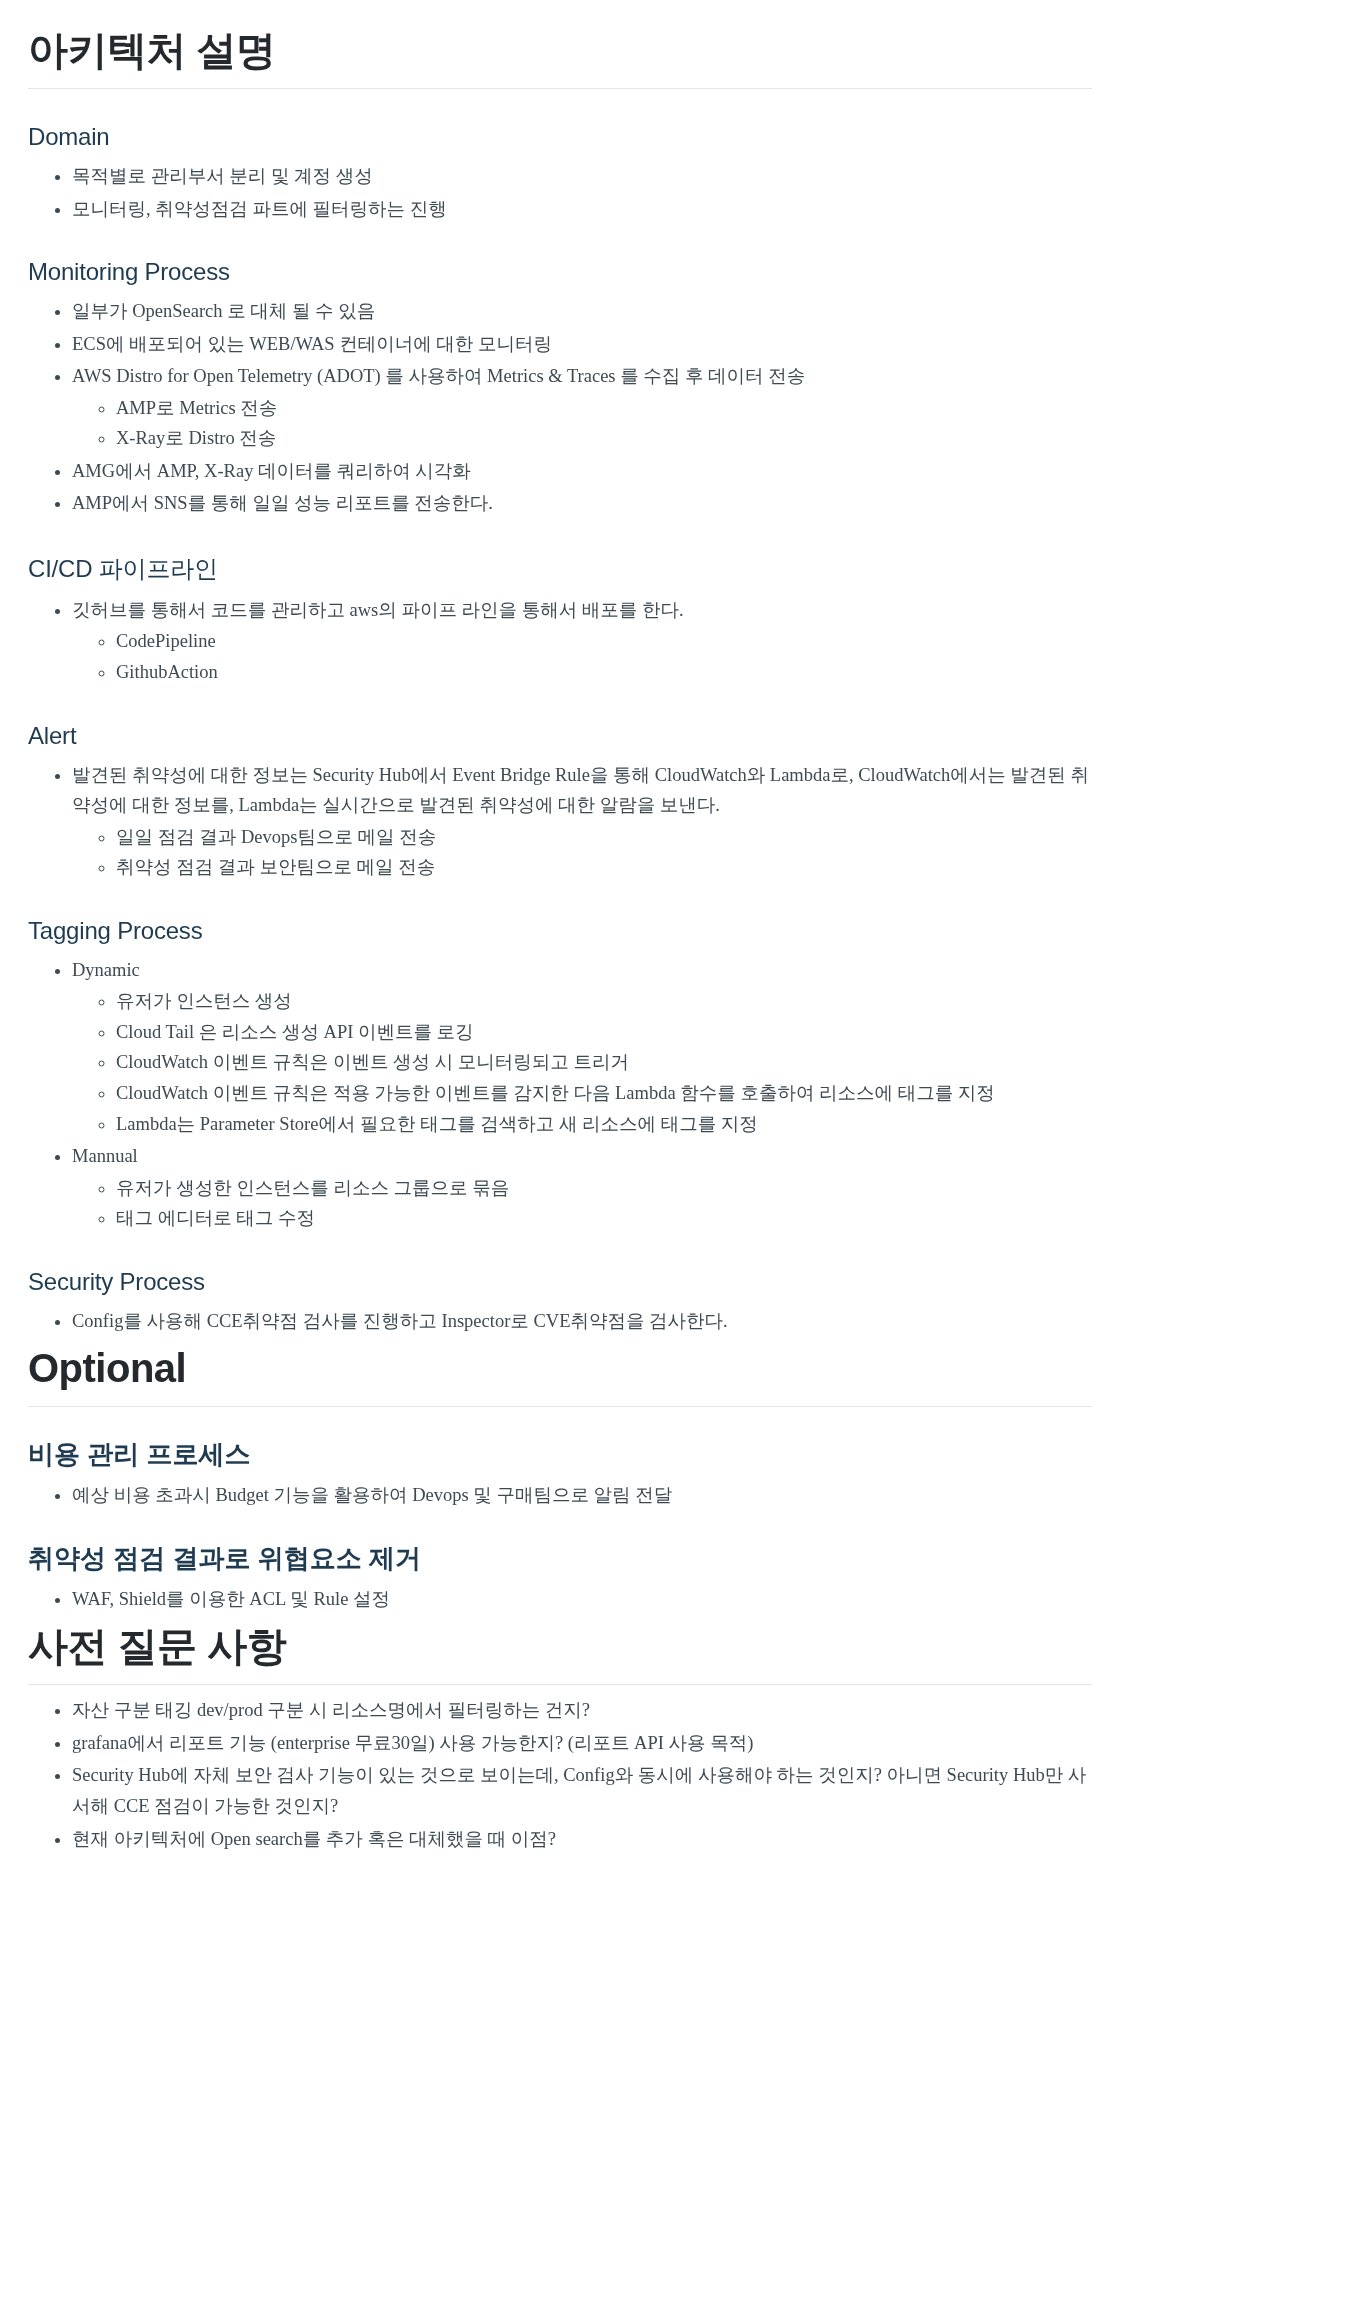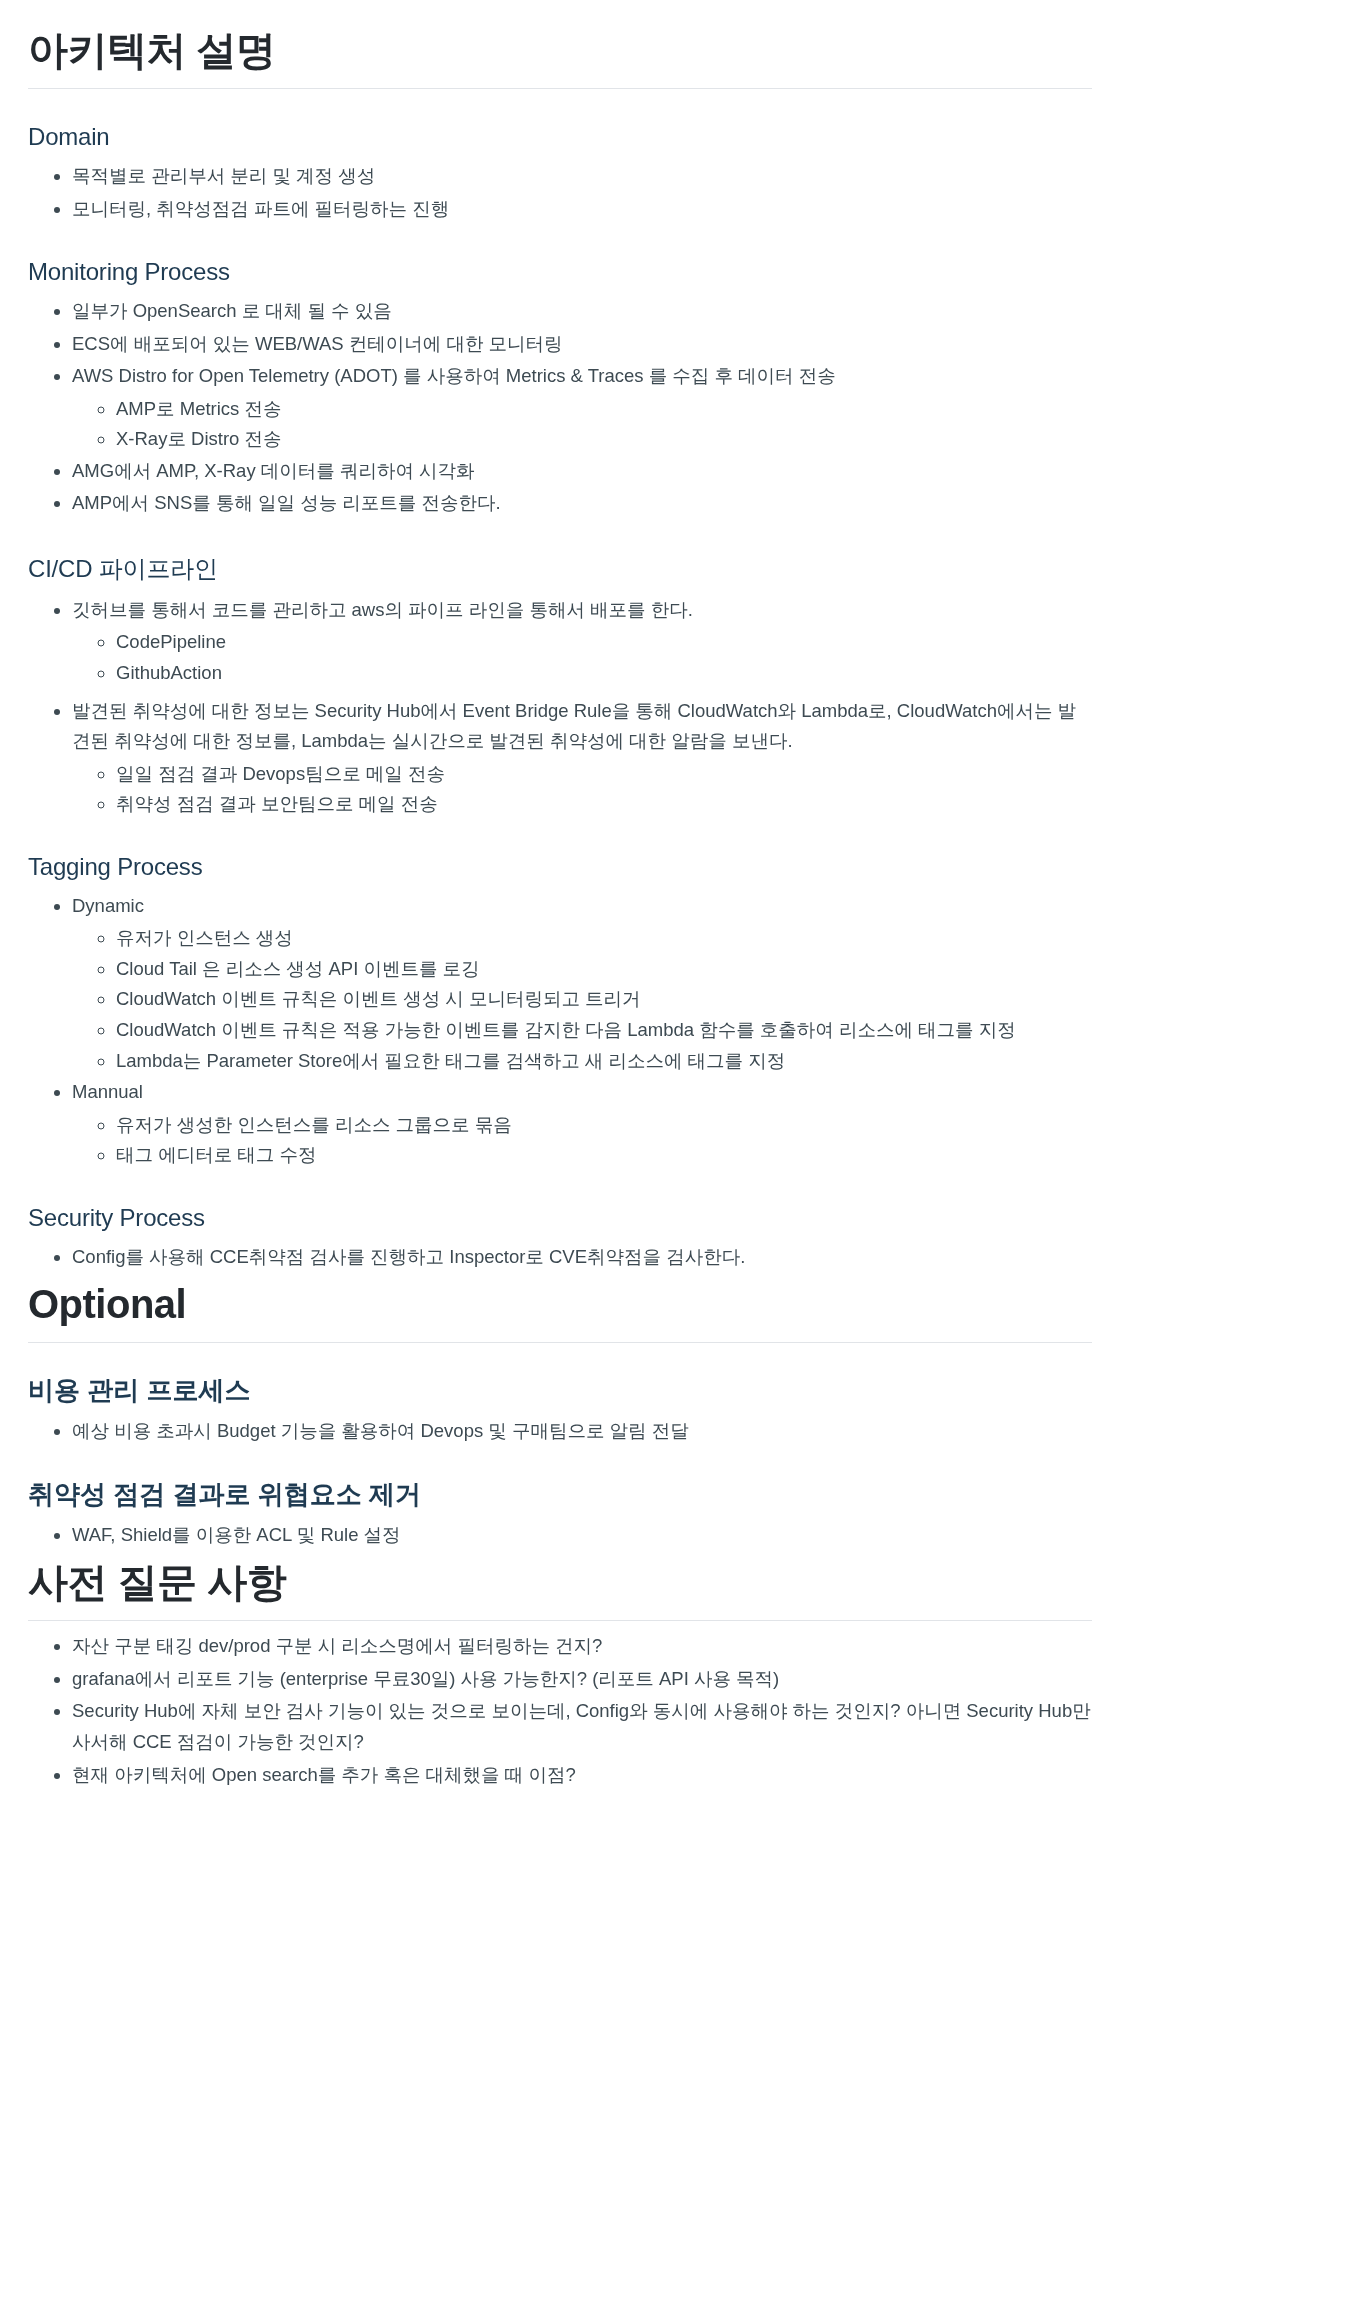--- a/index.html
+++ b/index.html
@@ -39,20 +39,21 @@
   h3.doc-h3 {
     font-size: 26px;
     font-weight: bold;
     color: #1f3b52;
     margin: 30px 0 8px 0;
   }
   ul.lvl1 {
     margin: 8px 0 6px 0;
     padding-left: 44px;
     list-style-type: disc;
+    font-family: Liberation Serif, serif;
   }
   ul.lvl2 {
     margin: 2px 0 2px 0;
     padding-left: 44px;
     list-style-type: circle;
   }
   ul.lvl1 > li {
     font-size: 18.5px;
     line-height: 1.65;
     color: #3d4a52;
@@ -105,20 +106,21 @@
       <div class="section">
         <h2 class="doc-h2">CI/CD 파이프라인</h2>
         <ul class="lvl1">
           <li><span>깃허브를 통해서 코드를 관리하고 aws의 파이프 라인을 통해서 배포를 한다.</span><ul class="lvl2">
               <li>CodePipeline</li>
               <li>GithubAction</li>
             </ul></li>
         </ul>
       </div>
       <div class="section">
+        <h2 class="doc-h2">Alert</h2>
         <ul class="lvl1">
           <li><span>발견된 취약성에 대한 정보는 Security Hub에서 Event Bridge Rule을 통해 CloudWatch와 Lambda로, CloudWatch에서는 발견된 취약성에 대한 정보를, Lambda는 실시간으로 발견된 취약성에 대한 알람을 보낸다.</span><ul class="lvl2">
               <li>일일 점검 결과 Devops팀으로 메일 전송</li>
               <li>취약성 점검 결과 보안팀으로 메일 전송</li>
             </ul></li>
         </ul>
       </div>
       <div class="section">
         <h2 class="doc-h2">Tagging Process</h2>
         <ul class="lvl1">

